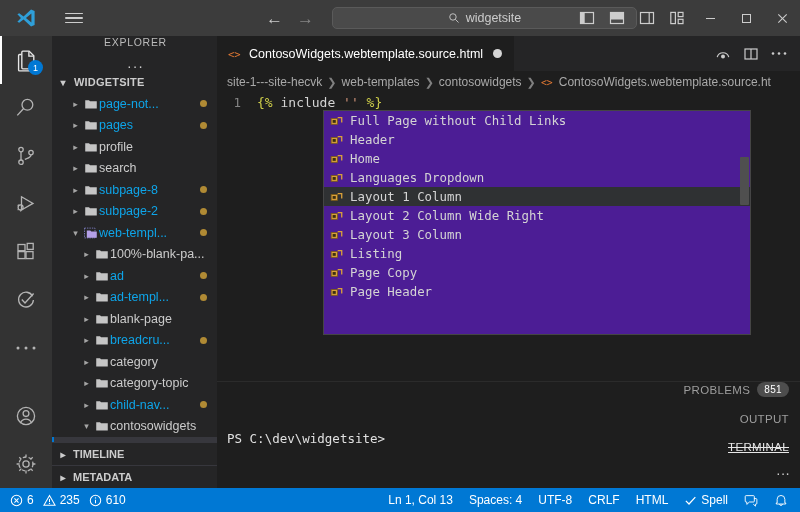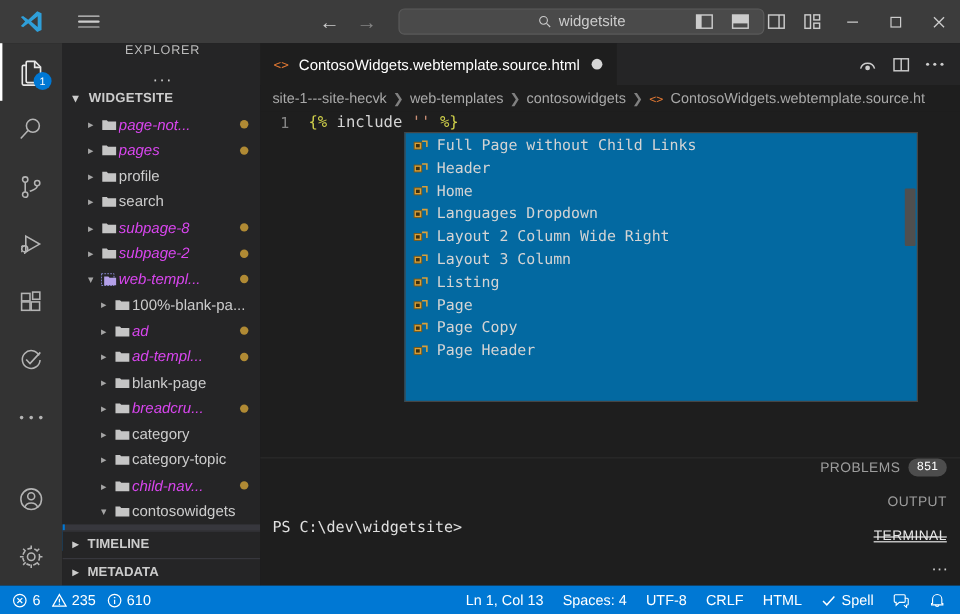--- a/index.html
+++ b/index.html
@@ -68,21 +68,21 @@
   }
   .chev { width:14px; display:inline-block; text-align:center; color:#cccccc; font-size:10px; }
   .tree { position:relative; }
   .row {
     height:21.5px; display:flex; align-items:center; font-size:12.5px;
     color:#cccccc; white-space:nowrap; position:relative; padding-right:6px;
   }
   .row .twisty { width:13px; text-align:center; color:#a5a5a5; font-size:9px; flex:0 0 auto; }
   .row .ficon { width:17px; flex:0 0 auto; display:flex; align-items:center; justify-content:center; }
   .row .lbl { overflow:hidden; text-overflow:ellipsis; }
-  .row.mod > .lbl { color:#d946ef;font-style:italic; }
+  .row.mod > .lbl { color:#0ea5e9; }
   .row.mod .dot {
     position:absolute; right:10px; width:7px; height:7px; border-radius:50%;
     background:#b08a34;
   }
   .row.selected { background:#37373d; }
   .row.selected::before { content:""; position:absolute; left:0; top:0; bottom:0; width:2px; background:#0078d4; }
   .sb-bottom-sec {
     height:23px; display:flex; align-items:center; gap:3px; padding-left:4px;
     font-size:11px; font-weight:bold; color:#cccccc;
     border-top:1px solid #37373d; background:#252526;
@@ -112,22 +112,22 @@
     font-family:"DejaVu Sans Mono", monospace; font-size:13px;
   }
   .ln-num { width:40px; text-align:right; color:#858585; padding-right:16px; font-size:12.5px; }
   .code-text { color:#d4d4d4; white-space:pre; }
   .tok-tag { color:#d4d4d4; }
   .tok-str { color:#ce9178; }
   .bracket { color:#cfcf4a; }
 
   
   .suggest {
-    position:absolute; left:120px; top:17px; width:428px; height:225px;
-    background:#0369a1; border:1px solid #454545; overflow:hidden;
+    position:absolute; left:106px; top:17px; width:428px; height:225px;
+    background:#4c1d95; border:1px solid #454545; overflow:hidden;
   }
   .sg-row {
     height:19px; display:flex; align-items:center; gap:6px; padding-left:5px;
     font-family:"DejaVu Sans Mono", monospace; font-size:12.4px; color:#d4d4d4;
     white-space:nowrap;
   }
   .sg-row.sel { background:#2f3133; }
   .sg-ico { width:15px; height:15px; flex:0 0 auto; display:flex; align-items:center; justify-content:center; }
   .sg-scroll {
     position:absolute; right:1px; top:46px; width:9px; height:48px;
@@ -594,20 +594,30 @@
             <div class="sg-row">
               <span class="sg-ico">
                 <svg width="14" height="14" viewBox="0 0 16 16">
       <rect x="1.3" y="5.2" width="7.2" height="6.6" fill="#d9a03a" stroke="#7a5a18" stroke-width="0.9"></rect>
       <path d="M8.8 4.2h4.6v5.4" fill="none" stroke="#d9a03a" stroke-width="1.5"></path>
       <rect x="3" y="6.9" width="3.6" height="3.2" fill="#3b2f10"></rect>
                 </svg>
               </span>
               <span>Languages Dropdown</span>
             </div>
+            <div class="sg-row sel">
+              <span class="sg-ico">
+                <svg width="14" height="14" viewBox="0 0 16 16">
+      <rect x="1.3" y="5.2" width="7.2" height="6.6" fill="#d9a03a" stroke="#7a5a18" stroke-width="0.9"></rect>
+      <path d="M8.8 4.2h4.6v5.4" fill="none" stroke="#d9a03a" stroke-width="1.5"></path>
+      <rect x="3" y="6.9" width="3.6" height="3.2" fill="#3b2f10"></rect>
+                </svg>
+              </span>
+              <span>Layout 1 Column</span>
+            </div>
             <div class="sg-row">
               <span class="sg-ico">
                 <svg width="14" height="14" viewBox="0 0 16 16">
       <rect x="1.3" y="5.2" width="7.2" height="6.6" fill="#d9a03a" stroke="#7a5a18" stroke-width="0.9"></rect>
       <path d="M8.8 4.2h4.6v5.4" fill="none" stroke="#d9a03a" stroke-width="1.5"></path>
       <rect x="3" y="6.9" width="3.6" height="3.2" fill="#3b2f10"></rect>
                 </svg>
               </span>
               <span>Layout 2 Column Wide Right</span>
             </div>
@@ -623,30 +633,20 @@
             </div>
             <div class="sg-row">
               <span class="sg-ico">
                 <svg width="14" height="14" viewBox="0 0 16 16">
       <rect x="1.3" y="5.2" width="7.2" height="6.6" fill="#d9a03a" stroke="#7a5a18" stroke-width="0.9"></rect>
       <path d="M8.8 4.2h4.6v5.4" fill="none" stroke="#d9a03a" stroke-width="1.5"></path>
       <rect x="3" y="6.9" width="3.6" height="3.2" fill="#3b2f10"></rect>
                 </svg>
               </span>
               <span>Listing</span>
-            </div>
-            <div class="sg-row">
-              <span class="sg-ico">
-                <svg width="14" height="14" viewBox="0 0 16 16">
-      <rect x="1.3" y="5.2" width="7.2" height="6.6" fill="#d9a03a" stroke="#7a5a18" stroke-width="0.9"></rect>
-      <path d="M8.8 4.2h4.6v5.4" fill="none" stroke="#d9a03a" stroke-width="1.5"></path>
-      <rect x="3" y="6.9" width="3.6" height="3.2" fill="#3b2f10"></rect>
-                </svg>
-              </span>
-              <span>Page</span>
             </div>
             <div class="sg-row">
               <span class="sg-ico">
                 <svg width="14" height="14" viewBox="0 0 16 16">
       <rect x="1.3" y="5.2" width="7.2" height="6.6" fill="#d9a03a" stroke="#7a5a18" stroke-width="0.9"></rect>
       <path d="M8.8 4.2h4.6v5.4" fill="none" stroke="#d9a03a" stroke-width="1.5"></path>
       <rect x="3" y="6.9" width="3.6" height="3.2" fill="#3b2f10"></rect>
                 </svg>
               </span>
               <span>Page Copy</span>

